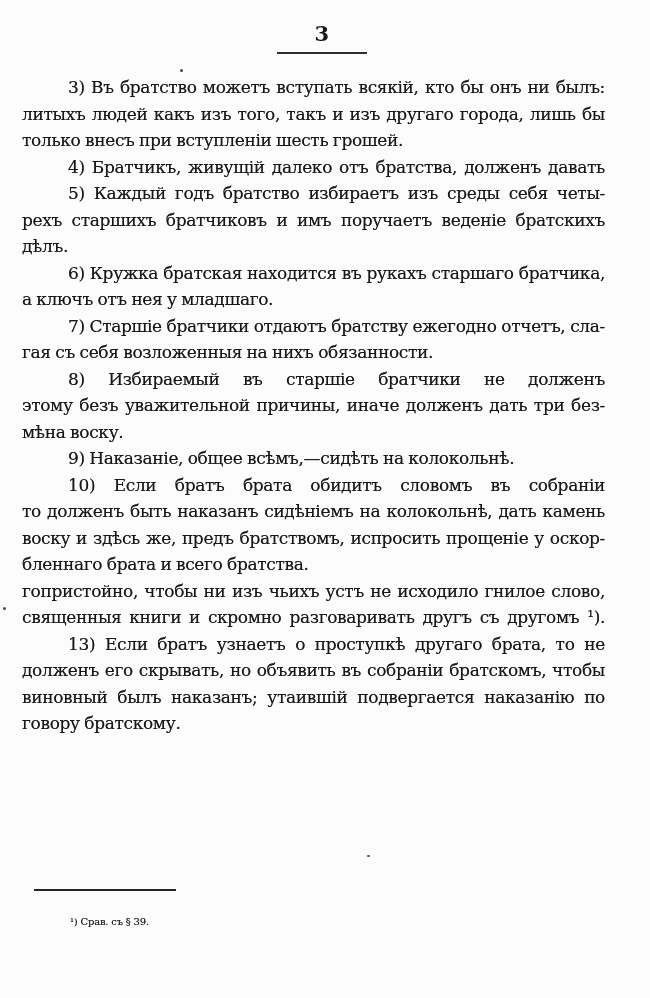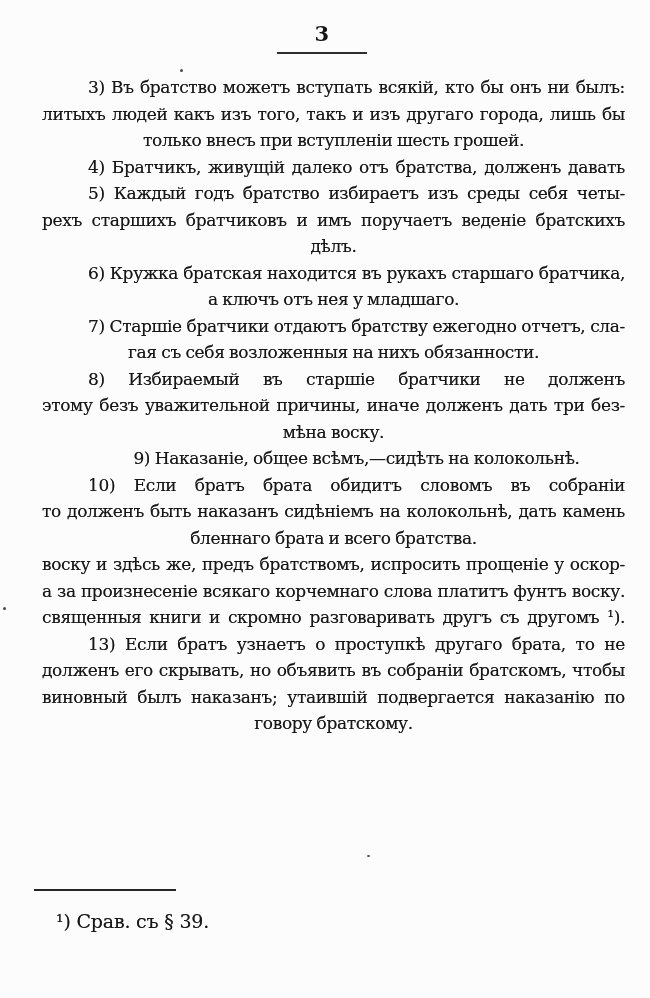--- a/index.html
+++ b/index.html
@@ -37,30 +37,30 @@
     height: 2px;
     background: #2e2e2e;
     margin: 6px auto 0;
     transform: translateX(-3px);
     box-shadow: 0 0 0.5px #2e2e2e;
   }
   
   .body-block {
     position: absolute;
     top: 74px;
-    left: 42px;
+    left: 22px;
     width: 583px;
   }
   .line {
     height: 26.5px;
     line-height: 26.5px;
     font-size: 17px;
     letter-spacing: -0.35px;
     word-spacing: -0.5px;
-    text-align: center;
+    text-align: left;
     white-space: normal;
     overflow: hidden;
     text-shadow: 0 0 0.3px rgba(0,0,0,0.55);
   }
   .line.j {
     text-align: justify;
     text-align-last: justify;
   }
   .line.ind {
     padding-left: 46px;
@@ -71,23 +71,23 @@
     top: 889px;
     left: 34px;
     width: 142px;
     height: 2px;
     background: #262626;
     box-shadow: 0 0 0.5px #262626;
   }
   .footnote {
     position: absolute;
     top: 911px;
-    left: 20px;
+    left: 34px;
     width: 560px;
-    font-size: 19px;
+    font-size: 10px;
     line-height: 21px;
     letter-spacing: -0.2px;
     text-indent: 36px;
     text-shadow: 0 0 0.3px rgba(0,0,0,0.5);
   }
   
   .speck {
     position: absolute;
     background: #4a4a4a;
     border-radius: 50%;
@@ -117,23 +117,23 @@
       <div class="line j ind">6) Кружка братская находится въ рукахъ старшаго братчика,</div>
       <div class="line">а ключъ отъ нея у младшаго.</div>
       <div class="line j ind">7) Старшіе братчики отдаютъ братству ежегодно отчетъ, сла-</div>
       <div class="line">гая съ себя возложенныя на нихъ обязанности.</div>
       <div class="line j ind">8) Избираемый въ старшіе братчики не долженъ противиться</div>
       <div class="line j">этому безъ уважительной причины, иначе долженъ дать три без-</div>
       <div class="line">мѣна воску.</div>
       <div class="line ind">9) Наказаніе, общее всѣмъ,—сидѣть на колокольнѣ.</div>
       <div class="line j ind">10) Если братъ брата обидитъ словомъ въ собраніи братскомъ,</div>
       <div class="line j">то долженъ быть наказанъ сидѣніемъ на колокольнѣ, дать камень</div>
+      <div class="line j">воску и здѣсь же, предъ братствомъ, испросить прощеніе у оскор-</div>
       <div class="line">бленнаго брата и всего братства.</div>
-      <div class="line j">воску и здѣсь же, предъ братствомъ, испросить прощеніе у оскор-</div>
-      <div class="line j">а за произнесеніе всякаго корчемнаго слова платитъ фунтъ воску.</div>
+      <div class="line j">гопристойно, чтобы ни изъ чьихъ устъ не исходило гнилое слово,</div>
       <div class="line j">священныя книги и скромно разговаривать другъ съ другомъ ¹).</div>
       <div class="line j ind">13) Если братъ узнаетъ о проступкѣ другаго брата, то не</div>
       <div class="line j">долженъ его скрывать, но объявить въ собраніи братскомъ, чтобы</div>
       <div class="line j">виновный былъ наказанъ; утаившій подвергается наказанію по при-</div>
       <div class="line">говору братскому.</div>
     </main>
 
   <div class="footnote-rule"></div>
   <div class="footnote">¹) Срав. съ § 39.</div>
 

